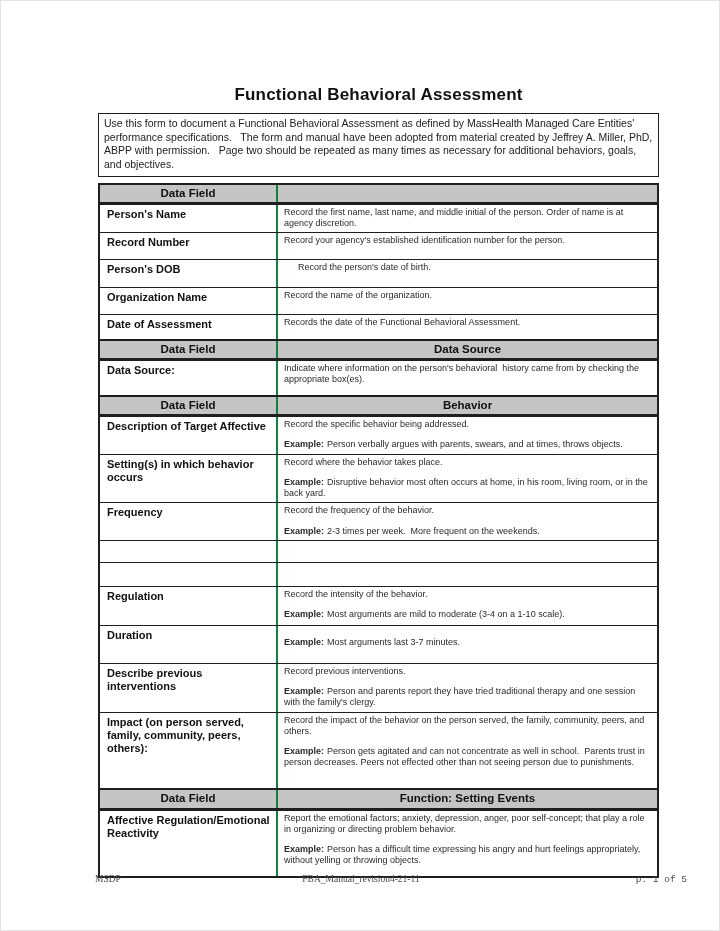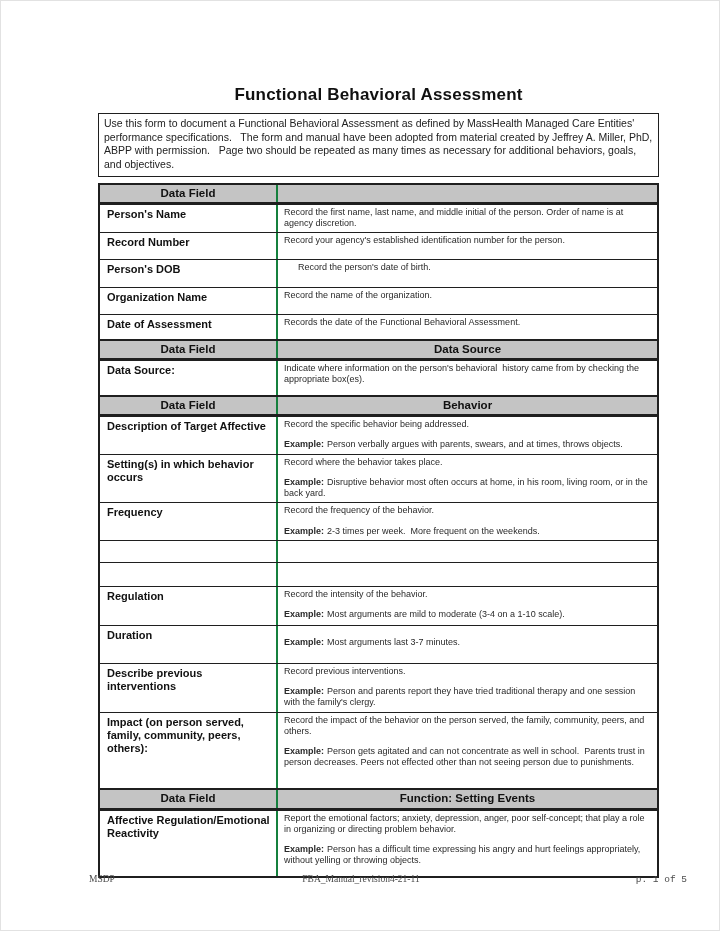--- a/index.html
+++ b/index.html
@@ -35,21 +35,21 @@
   }
   .desc-cell { padding:2px 6px 3px 6px; }
   .desc, .example {
     font-size:9px; line-height:1.25; color:#2a2a2a; white-space:pre-wrap;
   }
   .example { margin-top:9px; }
   .ex-label { font-weight:bold; margin-right:3px; }
   .row-empty .cell-l, .row-empty .cell-r { background:#fff; }
   .footer { position:absolute; top:873px; left:0; width:720px; height:16px;
     font-family:"Liberation Serif", serif; font-size:9.5px; color:#4a4a4a; }
-  .footer-left { position:absolute; left:88px; top:0; }
+  .footer-left { position:absolute; left:94px; top:0; }
   .footer-center { position:absolute; left:0; right:0; top:0; text-align:center; }
   .footer-right { position:absolute; right:34px; top:0;font-family:Liberation Mono, monospace; }
 </style>
 </head>
 <body>
 
 <div class="page">
   <div class="content">
     <h1 class="page-title">Functional Behavioral Assessment</h1>
     <div class="intro-box">Use this form to document a Functional Behavioral Assessment as defined by MassHealth Managed Care Entities' performance specifications.   The form and manual have been adopted from material created by Jeffrey A. Miller, PhD, ABPP with permission.   Page two should be repeated as many times as necessary for additional behaviors, goals, and objectives.</div>

